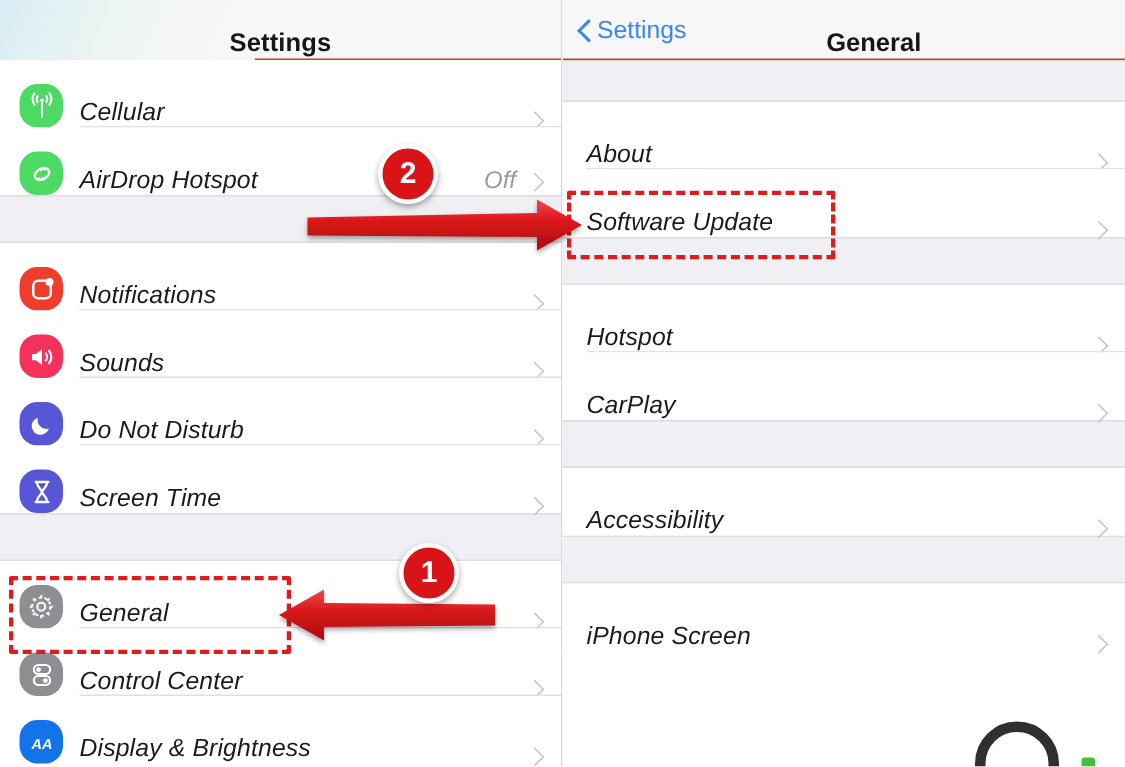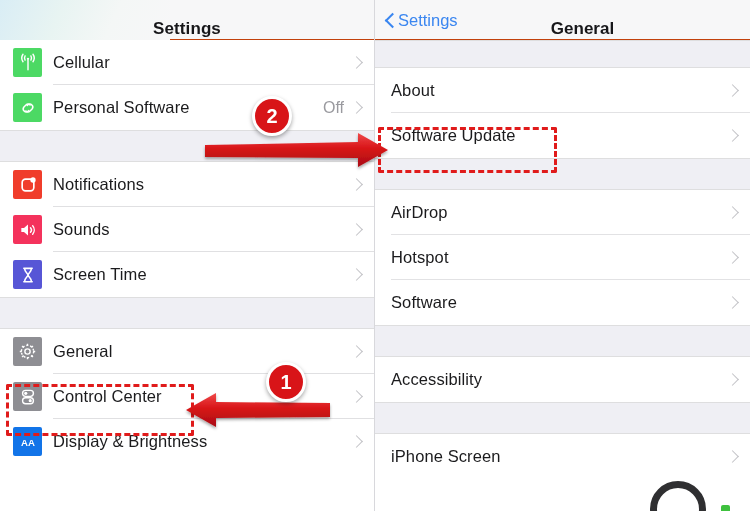--- a/index.html
+++ b/index.html
@@ -84,24 +84,25 @@
   
   .list { position: relative; }
   .gap {
     background: #efeff4;
     border-top: 1px solid #dededf;
     border-bottom: 1px solid #dededf;
   }
   .row {
     position: relative;
     display: flex;
-    align-items: center;
+    align-items: flex-end;
     background: #ffffff;
     height: 45px;
     padding-left: 13px;
+    font-style: italic;
   }
   .row.sep::after {
     content: "";
     position: absolute;
     left: 53px; right: 0; bottom: 0;
     height: 1px;
     background: #e0e0e2;
   }
   .row.sep-plain::after {
     content: "";
@@ -131,21 +132,21 @@
     display: inline-block;
     width: 9px; height: 9px;
     border-top: 1.8px solid #c2c2c6;
     border-right: 1.8px solid #c2c2c6;
     transform: rotate(45deg);
   }
 
   
   .app-icon {
     width: 29px; height: 29px;
-    border-radius: 2px;
+    border-radius: 12px;
     margin-right: 11px;
     flex: 0 0 29px;
     display: flex;
     align-items: center;
     justify-content: center;
   }
   .app-icon svg { display: block; }
 
   
   .row-plain { padding-left: 16px; }
@@ -224,21 +225,21 @@
         </span>
       </div>
 
       <div class="row">
         <span class="app-icon" style="background:#4CD964;">
           <svg width="20" height="20" viewBox="0 0 24 24" fill="none" stroke="#ffffff" stroke-width="1.8" stroke-linecap="round">
             <path d="M14.5 8.5a3.6 3.6 0 0 0-5 0l-2.6 2.6a3.6 3.6 0 0 0 5 5l1-1"></path>
             <path d="M9.5 15.5a3.6 3.6 0 0 0 5 0l2.6-2.6a3.6 3.6 0 0 0-5-5l-1 1"></path>
           </svg>
         </span>
-        <span class="row-label">Personal Software</span>
+        <span class="row-label">AirDrop Hotspot</span>
         <span class="row-right">
           <span class="row-value">Off</span>
           <span class="chev"></span>
         </span>
       </div>
 
       <div class="gap" style="height:32px;"></div>
 
       <div class="row sep">
         <span class="app-icon" style="background:#F03D2B;">
@@ -260,20 +261,31 @@
             <path d="M15 9.2a4.2 4.2 0 0 1 0 5.6" stroke="#ffffff" stroke-width="1.7" fill="none" stroke-linecap="round"></path>
             <path d="M17.6 7a7.6 7.6 0 0 1 0 10" stroke="#ffffff" stroke-width="1.7" fill="none" stroke-linecap="round"></path>
           </svg>
         </span>
         <span class="row-label">Sounds</span>
         <span class="row-right">
           <span class="chev"></span>
         </span>
       </div>
 
+      <div class="row sep">
+        <span class="app-icon" style="background:#5756D6;">
+          <svg width="20" height="20" viewBox="0 0 24 24">
+            <path d="M17.5 15.2A7 7 0 0 1 8.8 6.5a7 7 0 1 0 8.7 8.7z" fill="#ffffff"></path>
+          </svg>
+        </span>
+        <span class="row-label">Do Not Disturb</span>
+        <span class="row-right">
+          <span class="chev"></span>
+        </span>
+      </div>
 
       <div class="row">
         <span class="app-icon" style="background:#5756D6;">
           <svg width="20" height="20" viewBox="0 0 24 24" fill="none" stroke="#ffffff" stroke-width="1.9" stroke-linecap="round" stroke-linejoin="round">
             <path d="M7 4h10M7 20h10"></path>
             <path d="M8 4.5c0 4 4 5.5 4 7.5s-4 3.5-4 7.5"></path>
             <path d="M16 4.5c0 4-4 5.5-4 7.5s4 3.5 4 7.5"></path>
           </svg>
         </span>
         <span class="row-label">Screen Time</span>
@@ -351,36 +363,30 @@
 
       <div class="row row-plain">
         <span class="row-label">Software Update</span>
         <span class="row-right">
           <span class="chev"></span>
         </span>
       </div>
 
       <div class="gap" style="height:32px;"></div>
 
-      <div class="row row-plain sep-plain">
-        <span class="row-label">AirDrop</span>
-        <span class="row-right">
-          <span class="chev"></span>
-        </span>
-      </div>
 
       <div class="row row-plain sep-plain">
         <span class="row-label">Hotspot</span>
         <span class="row-right">
           <span class="chev"></span>
         </span>
       </div>
 
       <div class="row row-plain">
-        <span class="row-label">Software</span>
+        <span class="row-label">CarPlay</span>
         <span class="row-right">
           <span class="chev"></span>
         </span>
       </div>
 
       <div class="gap" style="height:32px;"></div>
 
       <div class="row row-plain">
         <span class="row-label">Accessibility</span>
         <span class="row-right">

